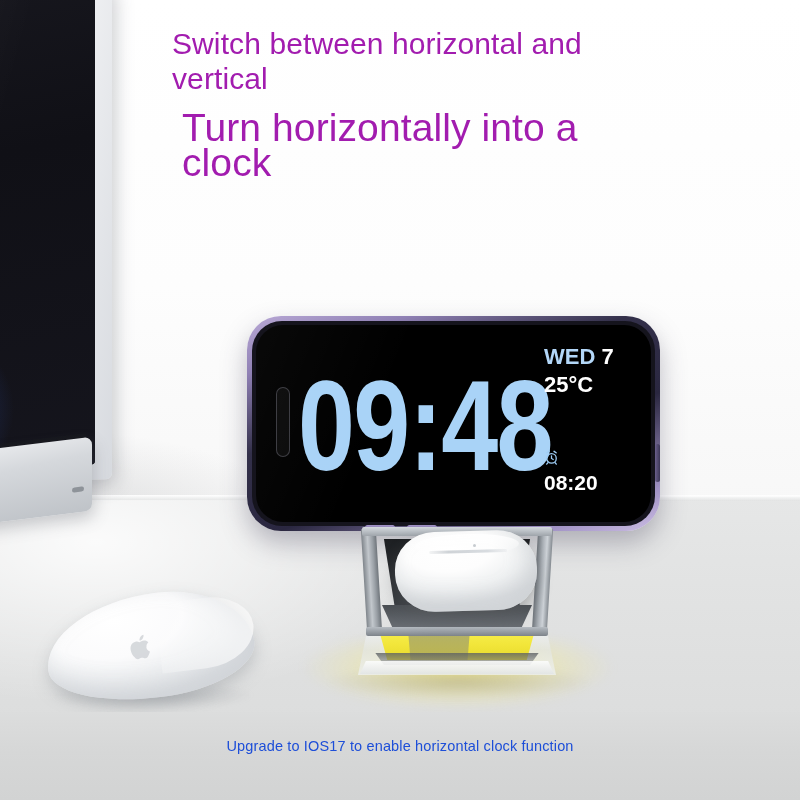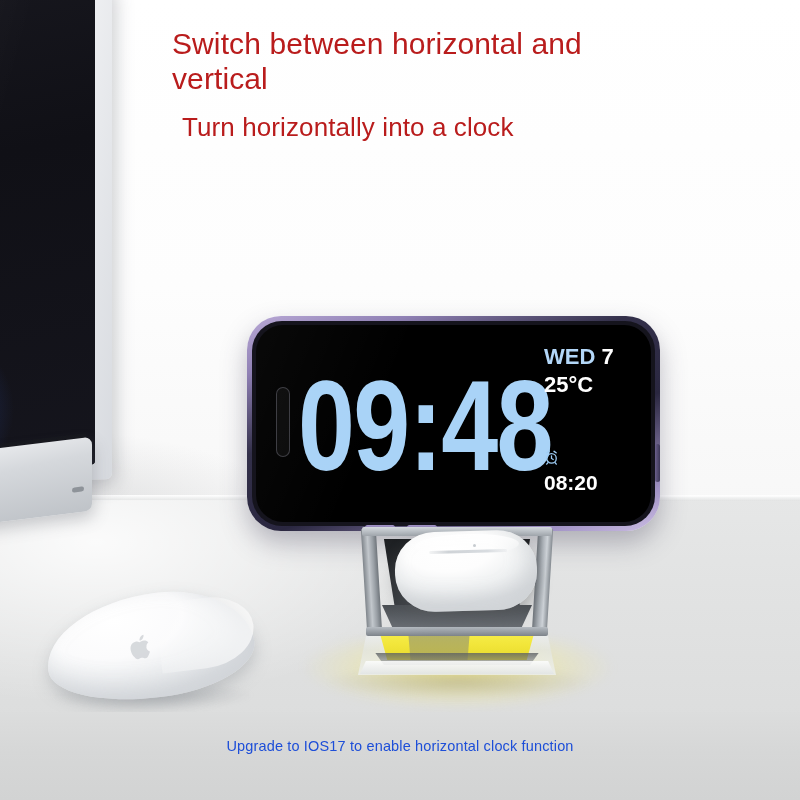--- a/index.html
+++ b/index.html
@@ -19,23 +19,23 @@
   .desk-sheen{position:absolute;left:-60px;top:500px;width:520px;height:210px;
         background:radial-gradient(ellipse at 30% 20%,rgba(255,255,255,.85),rgba(255,255,255,0) 68%);}
   .wall-shadow-left{position:absolute;left:0;top:430px;width:300px;height:120px;
         background:radial-gradient(ellipse at 20% 80%,rgba(150,152,155,.30),rgba(255,255,255,0) 70%);}
 
   
   .caption-strip{position:absolute;left:0;top:712px;width:800px;height:88px;
         background:linear-gradient(180deg,#dcdddd 0%,#d6d7d7 45%,#d2d3d3 100%);}
 
   
-  .headline{position:absolute;color:#b91c1c;letter-spacing:.1px;}
+  .headline{position:absolute;color:#a21caf;letter-spacing:.1px;}
   #headline-1{left:172px;top:26px;width:470px;font-size:30px;line-height:35px;}
-  #headline-2{left:182px;top:110px;width:430px;font-size:26px;line-height:35px;}
+  #headline-2{left:182px;top:110px;width:430px;font-size:39px;line-height:35px;}
 
   .caption{position:absolute;left:0;top:738px;width:800px;text-align:center;
         font-size:14.5px;color:#1d4ed8;letter-spacing:.15px;}
 
   
   .laptop{position:absolute;left:-124px;top:-18px;width:250px;height:560px;}
   .lt-lid{position:absolute;left:0;top:0;width:236px;height:500px;
         border-radius:14px 16px 6px 6px;
         background:linear-gradient(100deg,#c9ccd2 0%,#e9ebee 42%,#f2f3f5 62%,#d7dadf 100%);
         box-shadow:4px 6px 18px rgba(80,84,92,.28);

